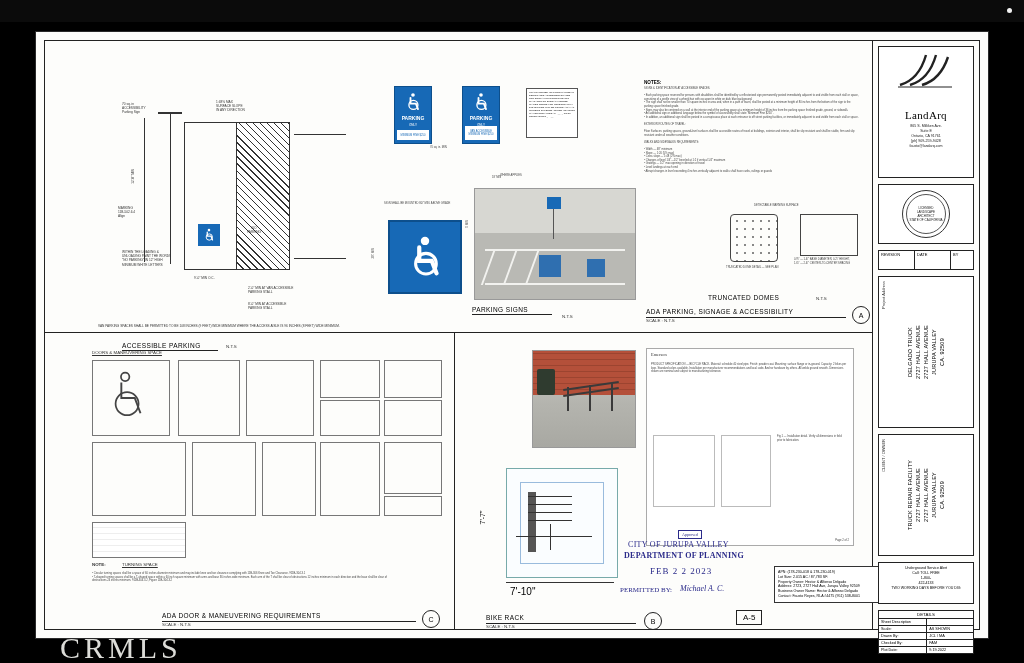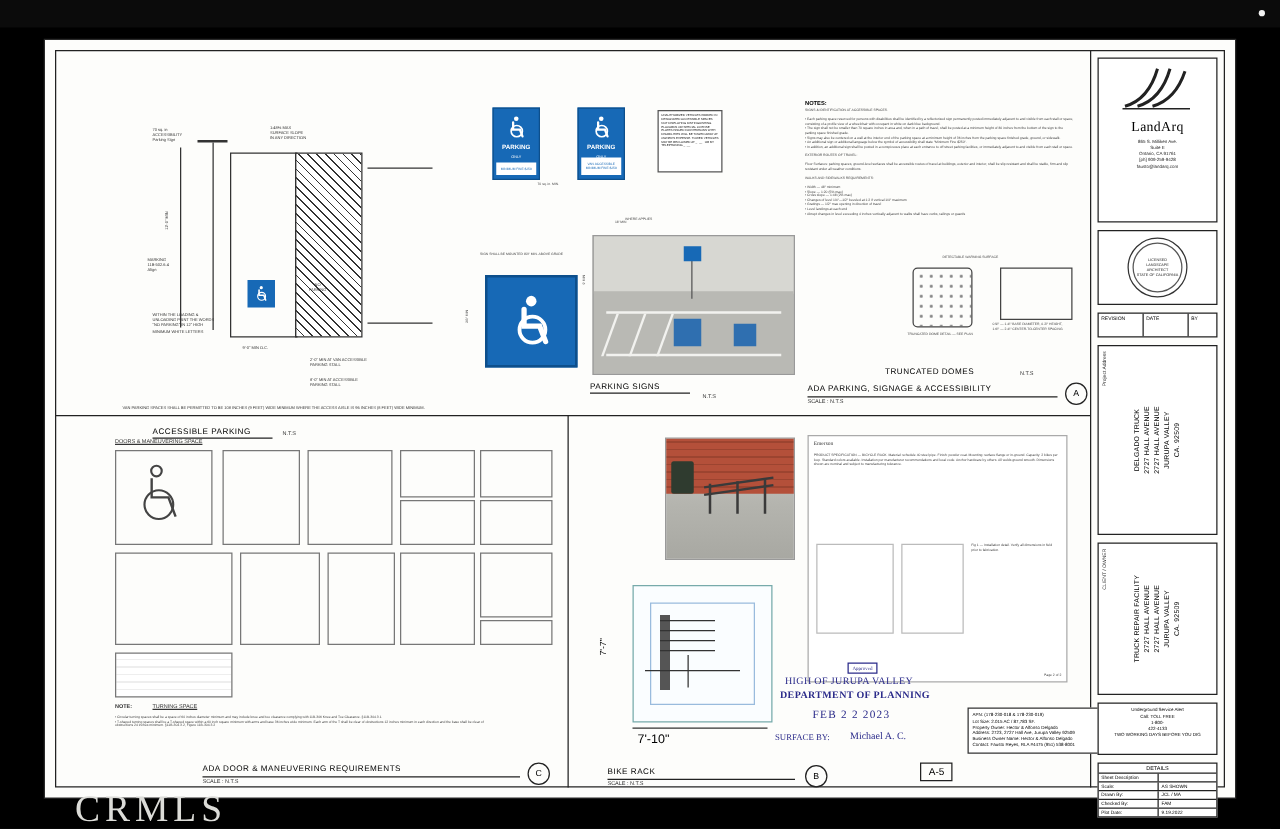--- a/index.html
+++ b/index.html
@@ -9,21 +9,21 @@
   .topdot{position:absolute;right:12px;top:8px;width:5px;height:5px;border-radius:50%;background:#f2f2f2;}
   .sheet{position:absolute;left:36px;top:32px;width:952px;height:606px;background:#fdfdfb;box-shadow:0 0 0 1px #2a2a2a;}
   .wm{position:absolute;left:60px;bottom:-2px;font-size:30px;letter-spacing:4px;color:#dcdcd8;font-family:"Liberation Serif",serif;}
   
   .frame{position:absolute;left:8px;top:8px;right:8px;bottom:8px;border:1px solid #222;}
   .divV{position:absolute;background:#222;}
   
   .tb{position:absolute;right:14px;top:14px;width:96px;}
   .tbbox{border:1px solid #222;background:#fff;margin-bottom:6px;position:relative;}
   .logo{height:130px;}
-  .logo .name{font-family:"Liberation Serif",serif;font-size:11px;text-align:center;margin-top:3px;letter-spacing:.3px;}
+  .logo .name{font-family:"Liberation Serif",serif;font-size:11px;text-align:center;margin-top:16px;letter-spacing:.3px;}
   .logo .addr{font-size:3.6px;line-height:5px;text-align:center;color:#222;margin-top:3px;}
   .swoosh{height:46px;position:relative;overflow:hidden;}
   .swoosh svg{position:absolute;left:50%;transform:translateX(-50%);top:4px;}
   .stamp{height:58px;display:flex;align-items:center;justify-content:center;}
   .stampcircle{width:46px;height:46px;border:1px solid #333;border-radius:50%;display:flex;align-items:center;justify-content:center;position:relative;}
   .stampcircle:before{content:"";position:absolute;left:3px;top:3px;right:3px;bottom:3px;border:1px solid #555;border-radius:50%;}
   .stamptext{font-size:3px;text-align:center;line-height:4px;color:#222;width:38px;}
   .revbar{height:18px;display:flex;font-size:4px;}
   .revbar div{flex:1;border-right:1px solid #222;padding:1px 2px;}
   .revbar div:last-child{border-right:none;}
@@ -57,21 +57,21 @@
   .stallimg{width:160px;height:110px;background:#bdbdb8;position:relative;overflow:hidden;border:1px solid #999;}
   .ground{position:absolute;left:0;right:0;bottom:0;height:66px;background:#b9b9b4;}
   .sky{position:absolute;left:0;right:0;top:0;height:46px;background:#d7d7d2;}
   .stripe{position:absolute;background:#f2f2ef;}
   .bluebox{position:absolute;background:#2f6fb0;}
   .approval{font-family:"Liberation Serif",serif;}
   .appr1{font-size:8px;letter-spacing:.3px;}
   .appr2{font-size:8px;letter-spacing:.3px;font-weight:bold;}
   .appr3{font-size:9px;letter-spacing:1px;}
   .appr4{font-size:7px;}
-  .sigline{font-family:"Liberation Serif",serif;font-size:8px;color:#2b2b8a;}
+  .sigline{font-family:"Liberation Serif",serif;font-style:italic;font-size:8px;color:#2b2b8a;}
   .apnbox{border:1px solid #333;background:#fff;font-size:3.6px;line-height:4.8px;padding:3px;}
   .a4{border:1px solid #222;font-size:8px;padding:2px 6px;display:inline-block;}
   .dim{position:absolute;border-top:1px solid #333;}
   .dimv{position:absolute;border-left:1px solid #333;}
   .label-rot{transform:rotate(-90deg);font-size:7px;}
   .gray-img{background:linear-gradient(180deg,#cfcfca 0%,#b4b4ae 55%,#a8a8a2 100%);}
   .brick{background:repeating-linear-gradient(0deg,#b4503a 0px,#b4503a 5px,#9c4430 5px,#9c4430 6px);}
 </style>
 </head>
 <body>
@@ -324,24 +324,24 @@
       <div class="dim" style="left:34px;top:120px;width:108px;"></div>
 
       <div class="cap" style="position:absolute;left:14px;top:152px;">BIKE RACK</div>
       <div class="caps" style="position:absolute;left:14px;top:162px;">SCALE : N.T.S</div>
       <div class="hr" style="position:absolute;left:14px;top:161px;width:150px;"></div>
       <div class="circ" style="position:absolute;left:172px;top:150px;">B</div>
     </div>
 
     <div class="blk approval" style="left:584px;top:508px;width:150px;">
       <div style="position:absolute;left:58px;top:-10px;border:1px solid #2b2b8a;font-size:4px;padding:1px 3px;color:#2b2b8a;">Approved</div>
-      <div class="appr1" style="position:absolute;left:8px;top:0px;color:#2b2b8a;">HIGH OF JURUPA VALLEY</div>
+      <div class="appr1" style="position:absolute;left:8px;top:0px;color:#2b2b8a;">CITY OF JURUPA VALLEY</div>
       <div class="appr2" style="position:absolute;left:4px;top:11px;color:#2b2b8a;">DEPARTMENT OF PLANNING</div>
       <div class="appr3" style="position:absolute;left:30px;top:26px;color:#2b2b8a;">FEB 2 2 2023</div>
-      <div class="appr4" style="position:absolute;left:0px;top:46px;color:#2b2b8a;">SURFACE BY:</div>
+      <div class="appr4" style="position:absolute;left:0px;top:46px;color:#2b2b8a;">PERMITTED BY:</div>
       <div class="sigline" style="position:absolute;left:60px;top:44px;">Michael A. C.</div>
     </div>
 
     <div class="blk apnbox" style="left:738px;top:534px;width:108px;">
       <div>APN: (178-230-018 &amp; 178-230-019)</div>
       <div>Lot Size: 2.015 AC / 87,783 SF.</div>
       <div>Property Owner: Hector &amp; Alfonso Delgado</div>
       <div>Address: 2723, 2727 Hall Ave, Jurupa Valley 92509</div>
       <div>Business Owner Name: Hector &amp; Alfonso Delgado</div>
       <div>Contact: Fausto Reyes, RLA #4475 (951) 538-8001</div>

